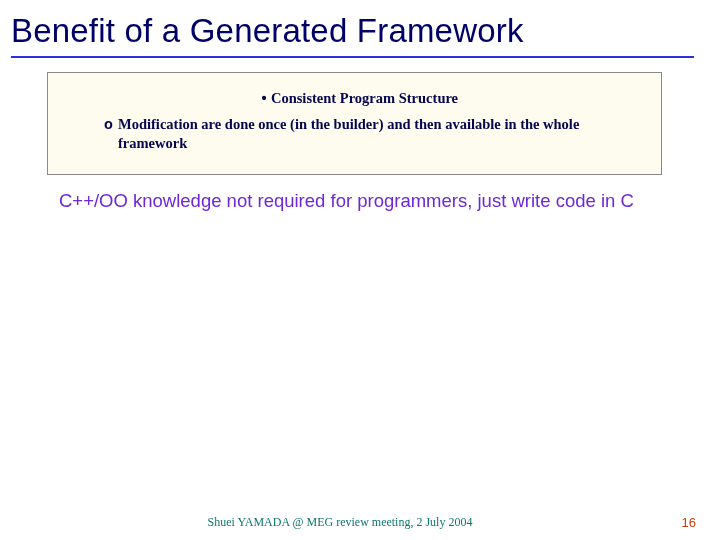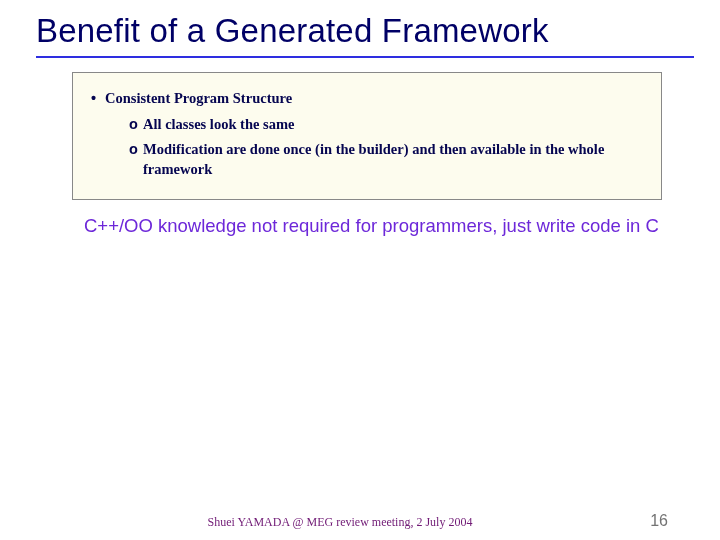--- a/index.html
+++ b/index.html
@@ -9,21 +9,21 @@
     height: 540px;
     background: #fff;
     font-family: "Comic Sans MS", "Chalkboard SE", cursive;
     color: #000064;
   }
   .slide {
     position: relative;
     width: 720px;
     height: 540px;
     box-sizing: border-box;
-    padding: 10px 22px 0 32px;
+    padding: 10px 22px 0 7px;
   }
   .title-wrap {
     border-bottom: 2px solid #2e2ee0;
     margin: 0 4px 14px 4px;
     padding: 2px 0 2px 0;
   }
   .title {
     font-family: Tahoma, Verdana, sans-serif;
     font-size: 33px;
     font-weight: 400;
@@ -39,20 +39,21 @@
     border: 1px solid #888;
     margin: 0 36px 0 40px;
     padding: 10px 12px 14px 12px;
     font-size: 14.5px;
     font-weight: bold;
     line-height: 1.35;
     color: #050550;
   }
   .lvl1 {
     margin: 6px 0 2px 6px;
+    text-align: center;
   }
   .lvl1 .dot {
     font-family: Arial, sans-serif;
     display: inline-block;
     width: 14px;
     vertical-align: top;
   }
   .lvl2 {
     margin: 6px 0 6px 44px;
     font-weight: bold;
@@ -80,47 +81,44 @@
     position: absolute;
     left: 0;
     right: 0;
     bottom: 10px;
     width: 720px;
     box-sizing: border-box;
     padding: 0 40px 0 0;
     text-align: center;
     font-family: "Comic Sans MS", cursive;
     font-size: 12px;
-    color: #701a75;
+    color: #0f766e;
   }
   .pagenum {
     position: absolute;
-    right: 52px;
+    right: 24px;
     bottom: 10px;
     font-family: Tahoma, Verdana, sans-serif;
-    font-size: 16px;
-    color: #737373;
+    font-size: 13px;
+    color: #c2410c;
   }
 </style>
 </head>
 <body>
 
 <div class="slide">
 
   <div class="title-wrap">
     <h1 class="title">Benefit of a Generated Framework</h1>
   </div>
 
   <div class="box">
 
     <div class="lvl1">
       <span class="dot">•</span><span>Consistent Program Structure</span>
-    </div>
-    <div class="lvl2">
-      <span class="ring">o</span><span class="txt">All classes look the same</span>
     </div>
 
 
     <div class="lvl2">
       <span class="ring">o</span><span class="txt">Modification are done once (in the builder) and then available in the whole framework</span>
     </div>
 
   </div>
 
   <div class="outside">C++/OO knowledge not required for programmers, just write code in C</div>

